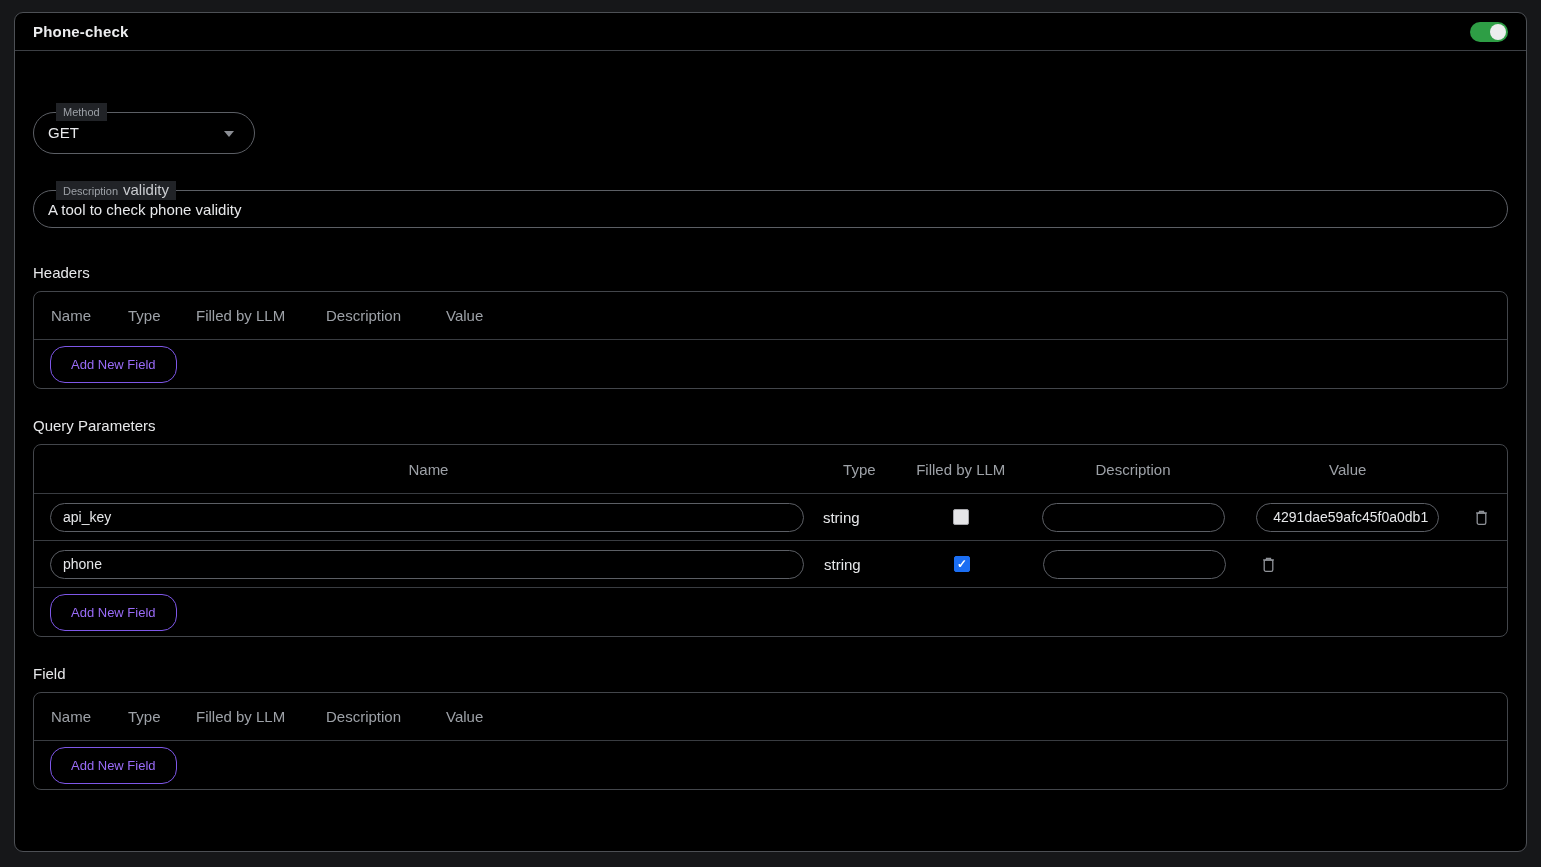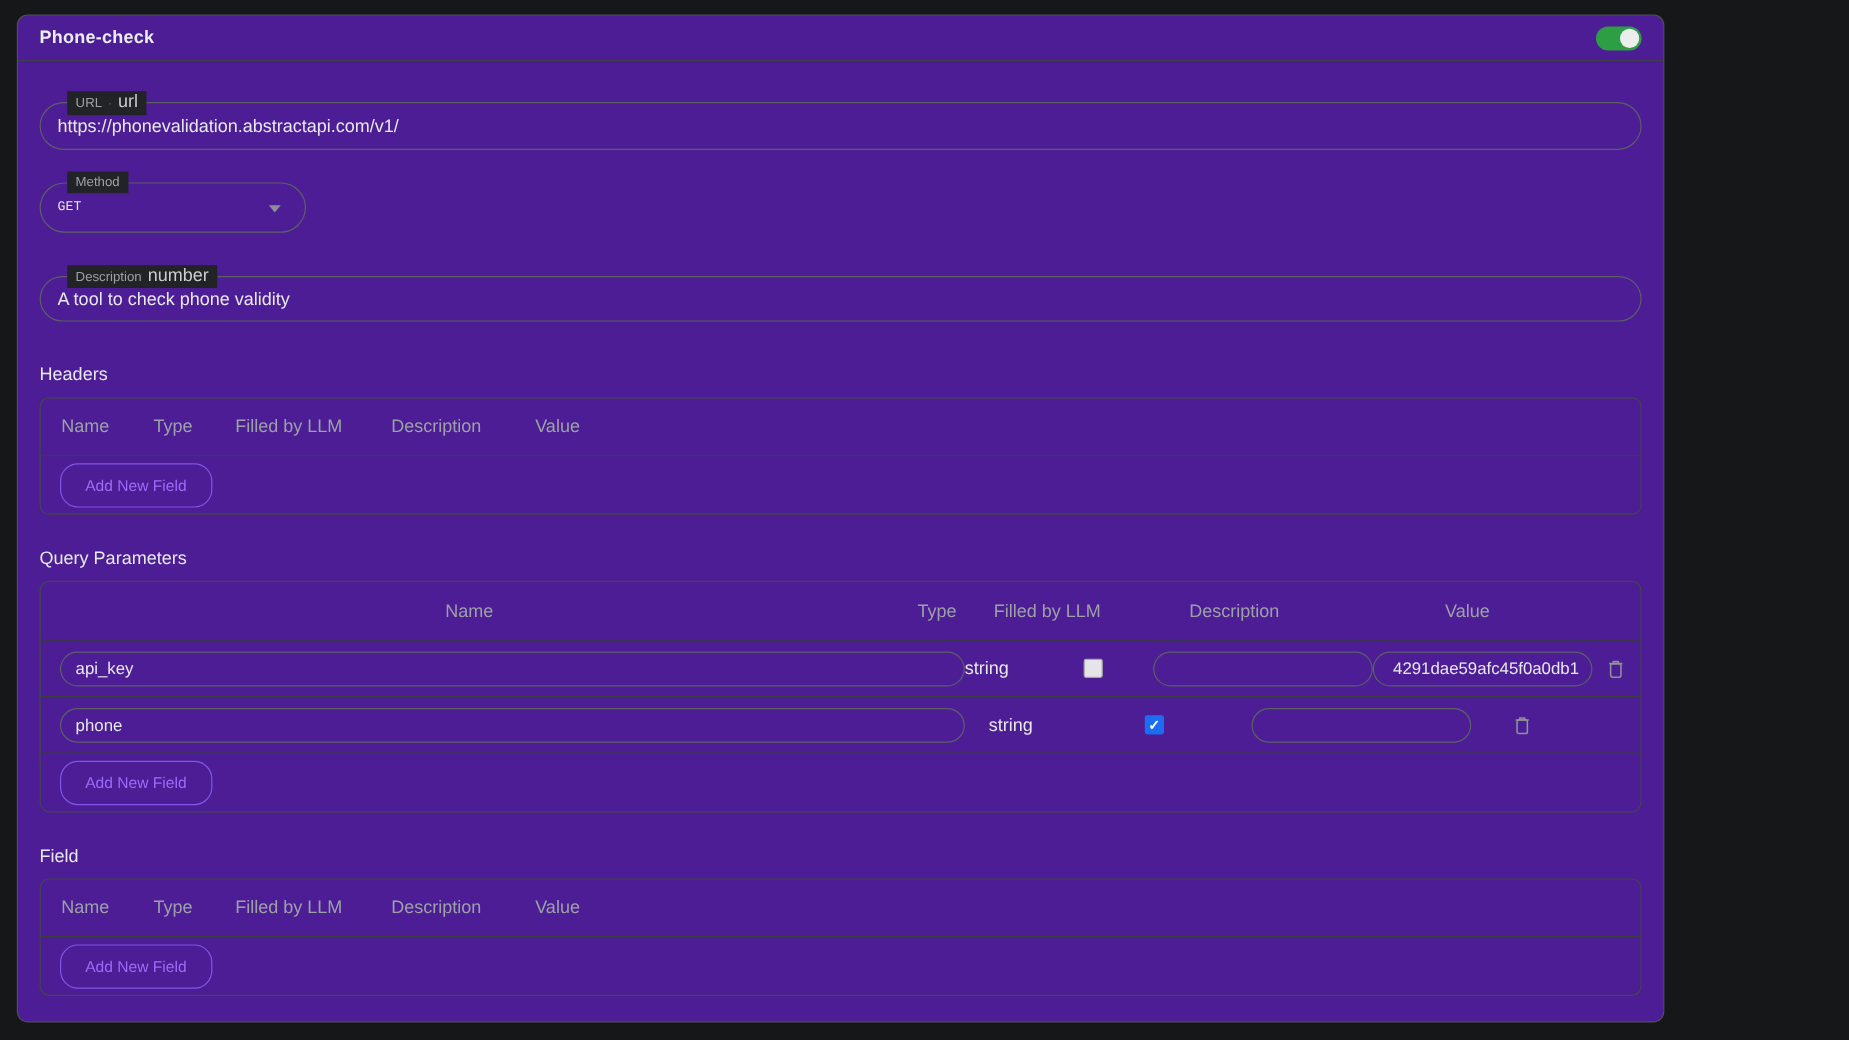--- a/index.html
+++ b/index.html
@@ -1,20 +1,20 @@
 <!DOCTYPE html>
 <html><head>
 <meta charset="utf-8">
 <style>
   * { margin:0; padding:0; box-sizing:border-box; }
   html,body { width:1541px; height:867px; background:#161719; font-family:"Liberation Sans", sans-serif; }
 
   .card {
-    width:1373px; height:840px; margin:12px 14px;
-    background:#4c1d95; border:1px solid #4d5055; border-radius:9px;
+    width:1513px; height:840px; margin:12px 14px;
+    background:#000000; border:1px solid #4d5055; border-radius:9px;
     overflow:hidden;
   }
   .card-header {
     height:38px; display:flex; align-items:center; justify-content:space-between;
     padding:0 18px; border-bottom:1px solid #3c3f44;
   }
   .card-title { color:#eceDEF; color:#ecedef; font-size:15px; font-weight:700; letter-spacing:.2px; }
 
   .toggle { width:38px; height:20px; border-radius:10px; background:#55585e; position:relative; cursor:pointer; }
   .toggle.on { background:#2e9e45; }
@@ -32,21 +32,21 @@
     position:absolute; top:-10px; left:22px; background:#212327; padding:0 7px;
     display:flex; align-items:baseline; gap:5px; line-height:18px; white-space:nowrap;
   }
   .notch-label .lbl-small { font-size:11px; color:#9da1a7; }
   .notch-label .lbl-dot { font-size:10px; color:#7d8187; opacity:.6; }
   .notch-label .lbl-large { font-size:15px; color:#caccd0; }
   .field input {
     width:100%; height:100%; background:transparent; border:none; outline:none;
     color:#e7e8ea; font-size:15px; padding:0 14px; font-family:"Liberation Sans", sans-serif; border-radius:20px;
   }
-  .select-value { color:#e7e8ea; font-size:11px; padding:0 14px; line-height:40px;font-family:Liberation Mono, monospace; }
+  .select-value { color:#e7e8ea; font-size:15px; padding:0 14px; line-height:40px; }
   .select-arrow {
     position:absolute; right:20px; top:18px; width:0; height:0;
     border-left:5px solid transparent; border-right:5px solid transparent; border-top:6px solid #8b8e94;
   }
 
   .section-title { color:#e7e8ea; font-size:15px; margin:28px 0 10px; }
   .section-title.first { margin-top:36px; }
 
   .tbl { border:1px solid #43464b; border-radius:8px; }
 
@@ -96,41 +96,33 @@
 
   <div class="card-header">
     <div class="card-title">Phone-check</div>
     <div class="toggle on">
       <div class="knob"></div>
     </div>
   </div>
 
   <div class="card-body">
 
-    <div class="field field-url">
-      <div class="notch-label">
-        <span class="lbl-small">URL</span>
-          <span class="lbl-dot">·</span>
-          <span class="lbl-large">url</span>
-      </div>
-      <input type="text" value="https://phonevalidation.abstractapi.com/v1/" style="">
-    </div>
 
     <div class="field field-method">
       <div class="notch-label">
         <span class="lbl-small">Method</span>
       </div>
       <div class="select-value">GET</div>
       <span class="select-arrow"></span>
     </div>
 
     <div class="field field-desc">
       <div class="notch-label">
         <span class="lbl-small">Description</span>
-          <span class="lbl-large">number</span>
+          <span class="lbl-large">validity</span>
       </div>
       <input type="text" value="A tool to check phone validity" style="">
     </div>
 
     <div class="section-title first">Headers</div>
     <div class="tbl">
       <div class="simple-head">
         <span class="sh-name">Name</span>
         <span class="sh-type">Type</span>
         <span class="sh-llm">Filled by LLM</span>

